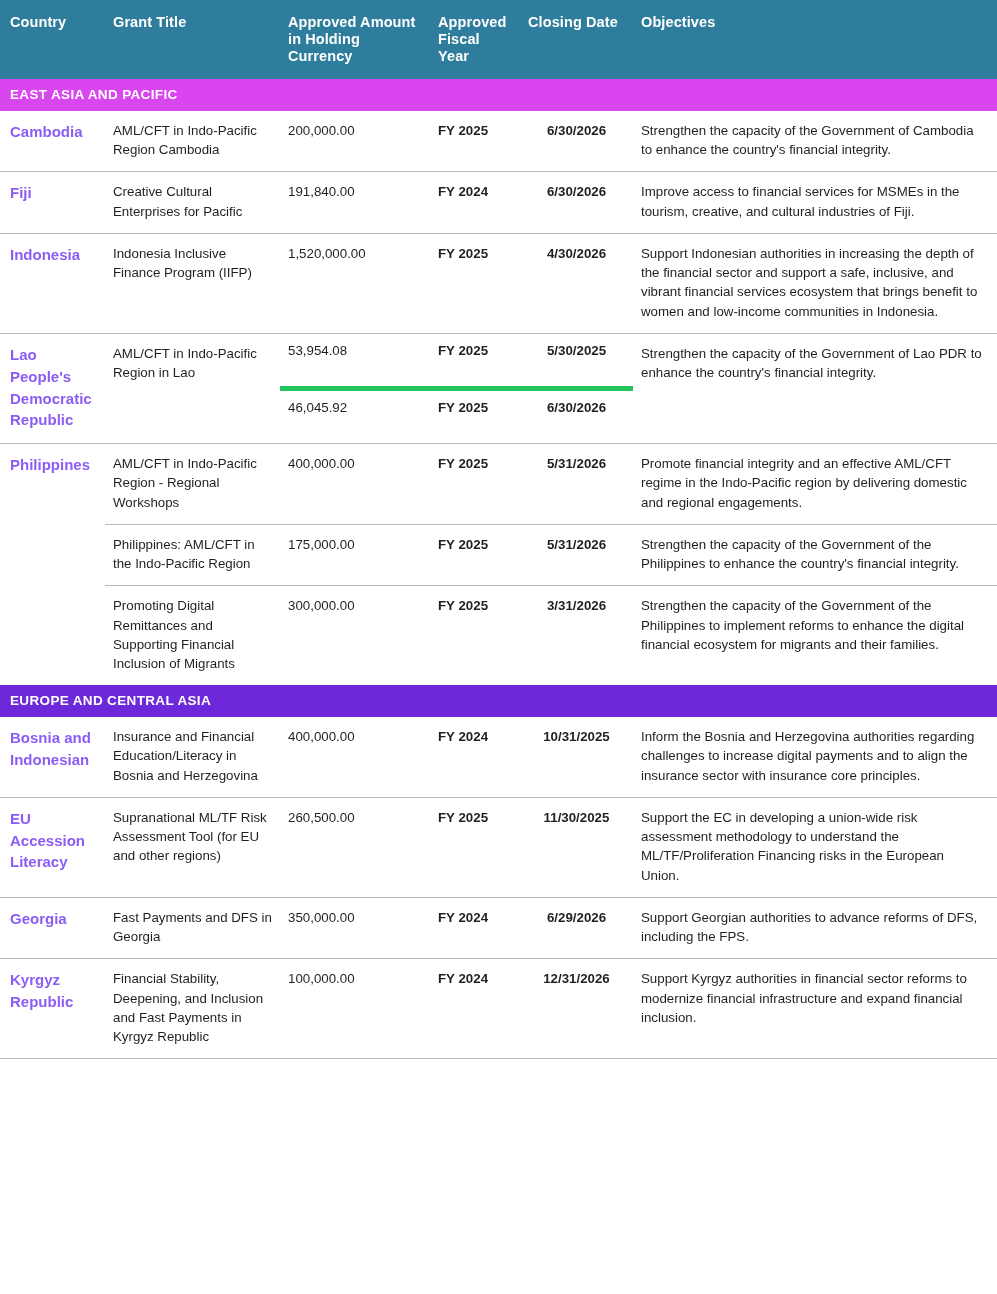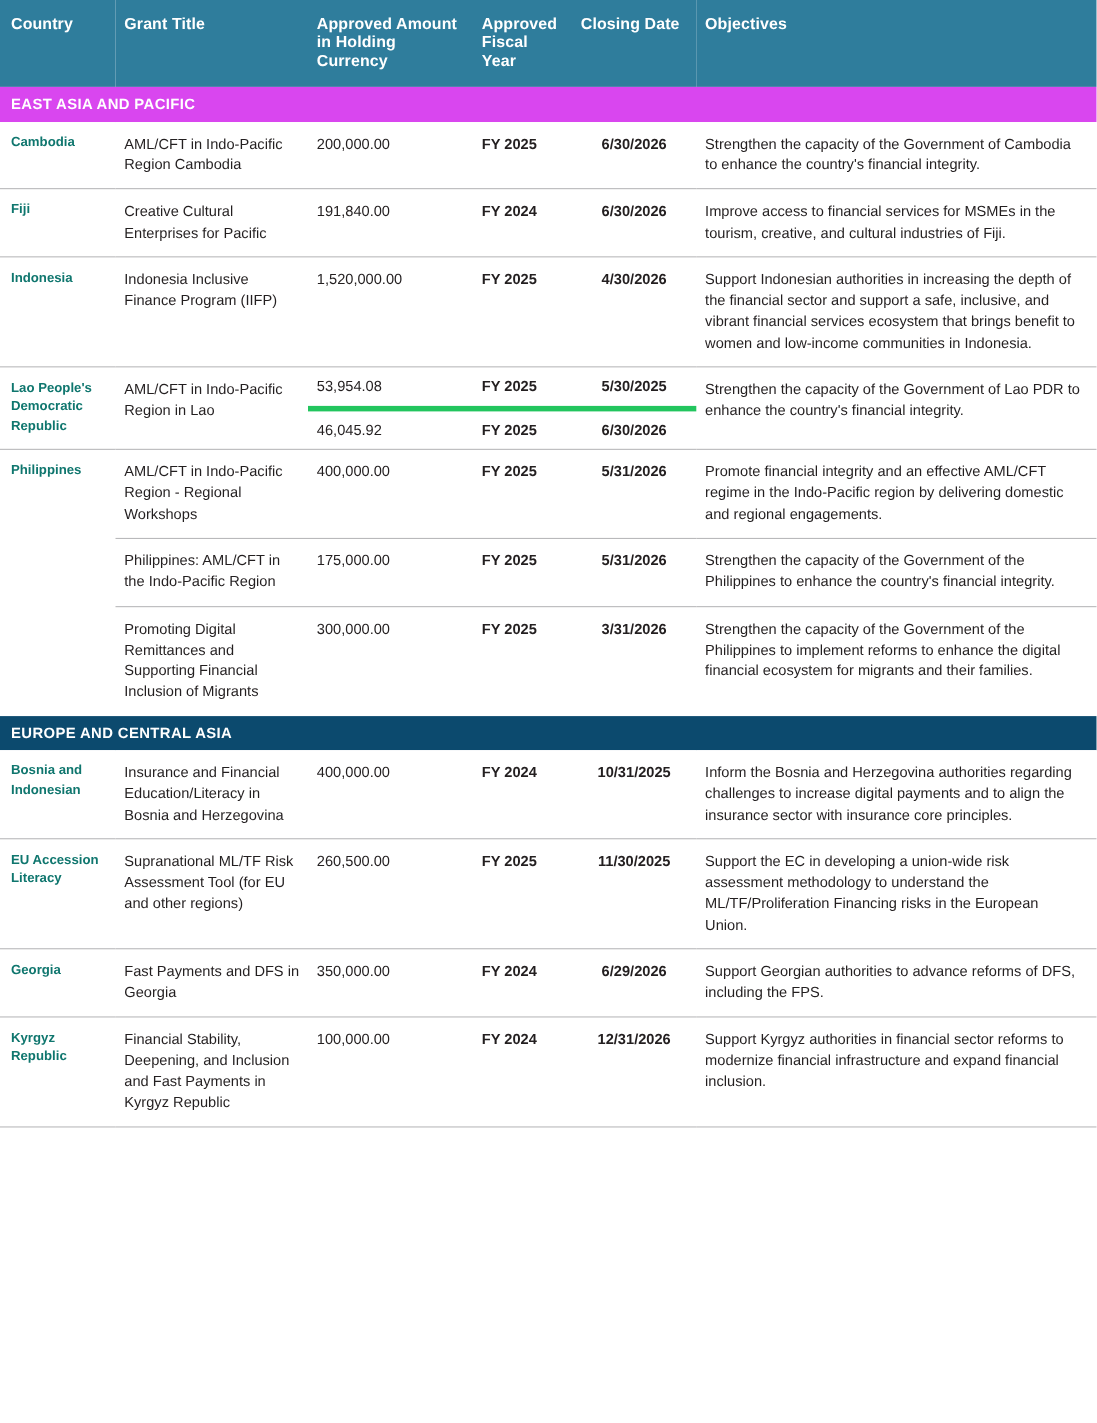--- a/index.html
+++ b/index.html
@@ -48,36 +48,36 @@
   
   tr.region td {
     color: #ffffff;
     font-weight: bold;
     font-size: 13.5px;
     letter-spacing: 0.35px;
     padding: 6px 10px 6px 10px;
     border: 0;
   }
   tr.region.eap td { background: #d946ef; }
-  tr.region.eca td { background: #0c4a6e; }
+  tr.region.eca td { background: #6d28d9; }
 
   
   tbody td {
     vertical-align: top;
     font-size: 13.3px;
     line-height: 1.45;
     padding: 10px 8px 12px 8px;
     border-top: 1px solid #b9b9bb;
     background: #ffffff;
   }
   tbody td.country {
-    color: #0f766e;
+    color: #8b5cf6;
     font-weight: bold;
     padding-left: 10px;
-    font-size: 12px;
+    font-size: 15px;
   }
   tbody td.amount { font-weight: normal; }
   tbody td.fy { font-weight: bold; }
   tbody td.closing { font-weight: bold; text-align: center; }
   tbody td.objective { padding-right: 12px; }
   tbody td.nb { border-top: 0; }
   tbody td.thin { padding-top: 7px; padding-bottom: 8px; }
 
   tr.sub td { border-top: 5px solid #22c55e; }
 

